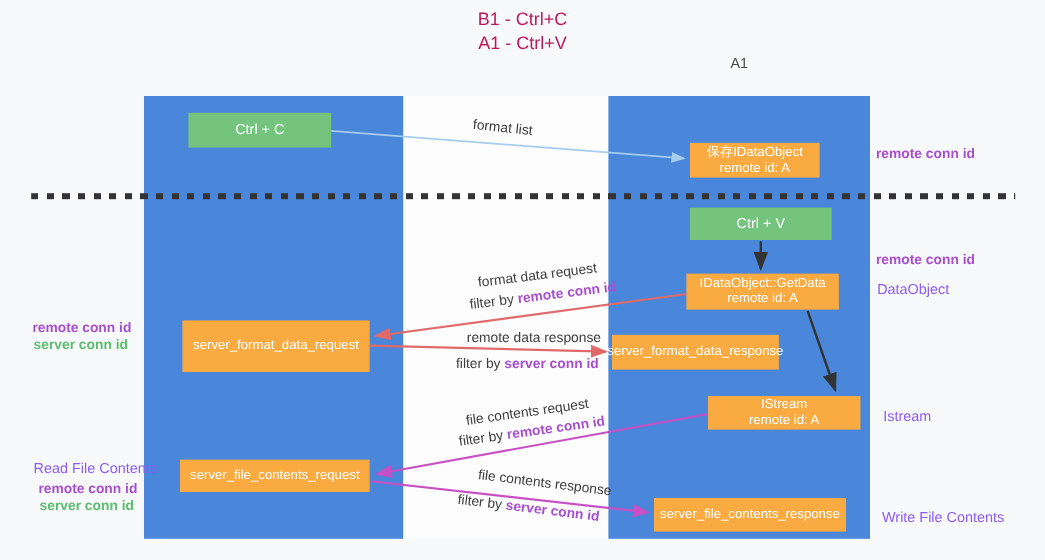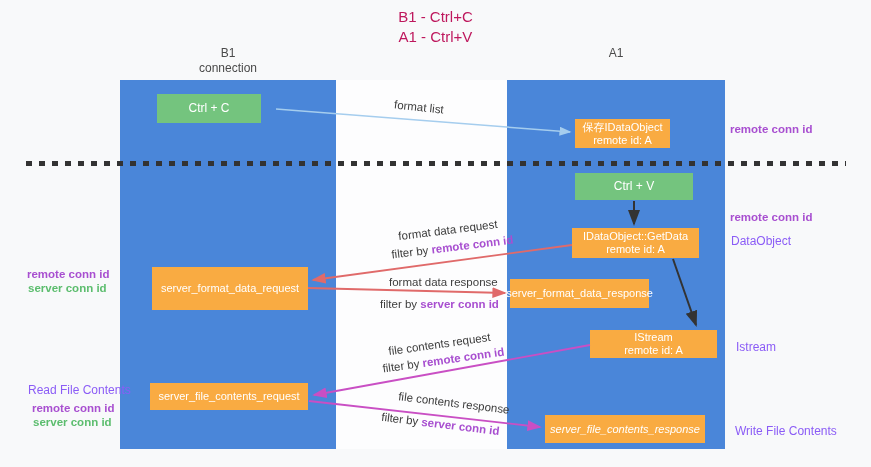--- a/index.html
+++ b/index.html
@@ -65,38 +65,34 @@
 
 <div class="canvas">
 
   <div class="center-strip"></div>
 
   <div class="title">
     <div>B1 - Ctrl+C</div>
     <div>A1 - Ctrl+V</div>
   </div>
 
-  <div class="lifeline-header left">
-    <div>B1</div>
-    <div>connection</div>
-  </div>
   <div class="lifeline-header right">
     <div>A1</div>
   </div>
 
   <div class="col left"></div>
   <div class="col right"></div>
 
   <div class="dashline"></div>
 
-  <div class="box green" style="left:157px; top:94px; width:104px; height:29px;">
+  <div class="box green" style="left:157px; top:94px; width:119px; height:29px;">
     <span>Ctrl + C</span>
   </div>
 
-  <div class="box orange" style="left:575px; top:119px; width:95px; height:29px;">
+  <div class="box orange" style="left:575px; top:119px; width:108px; height:29px;">
     <span class="l2">保存IDataObject</span>
     <span class="l2">remote id: A</span>
   </div>
 
   <div class="box green" style="left:575px; top:173px; width:118px; height:27px;">
     <span>Ctrl + V</span>
   </div>
 
   <div class="box orange" style="left:572px; top:228px; width:127px; height:30px;">
     <span class="l2">IDataObject::GetData</span>
@@ -113,21 +109,21 @@
 
   <div class="box orange" style="left:590px; top:330px; width:127px; height:28px;">
     <span class="l2">IStream</span>
     <span class="l2">remote id: A</span>
   </div>
 
   <div class="box orange" style="left:150px; top:383px; width:158px; height:27px;">
     <span>server_file_contents_request</span>
   </div>
 
-  <div class="box orange" style="left:545px; top:415px; width:160px; height:28px;font-style:italic;">
+  <div class="box orange" style="left:545px; top:415px; width:160px; height:28px;">
     <span>server_file_contents_response</span>
   </div>
 
   <svg class="arrows" width="871" height="467" viewBox="0 0 871 467">
     <defs>
       <marker id="ah-blue" markerWidth="9" markerHeight="7" refX="7" refY="3" orient="auto">
         <path d="M0,0 L8,3 L0,6 Z" class="fill-blue"></path>
       </marker>
       <marker id="ah-black" markerWidth="9" markerHeight="7" refX="7" refY="3" orient="auto">
         <path d="M0,0 L8,3 L0,6 Z" class="fill-black"></path>
@@ -149,21 +145,21 @@
   </svg>
 
   <div class="lbl rot-p6" style="left:394px; top:101px;">format list</div>
 
   <div class="lbl rot-n7" style="left:398px; top:224px;">format data request</div>
   <div class="lbl rot-n7" style="left:391px; top:241px;">
     <span>filter by</span>
     <span class="purple">remote conn id</span>
   </div>
 
-  <div class="lbl" style="left:389px; top:276px;">format data response</div>
+  <div class="lbl" style="left:389px; top:276px;">remote data response</div>
   <div class="lbl" style="left:380px; top:298px;">
     <span>filter by</span>
     <span class="purple">server conn id</span>
   </div>
 
   <div class="lbl rot-n8" style="left:388px; top:338px;">file contents request</div>
   <div class="lbl rot-n8" style="left:382px; top:354px;">
     <span>filter by</span>
     <span class="purple">remote conn id</span>
   </div>

